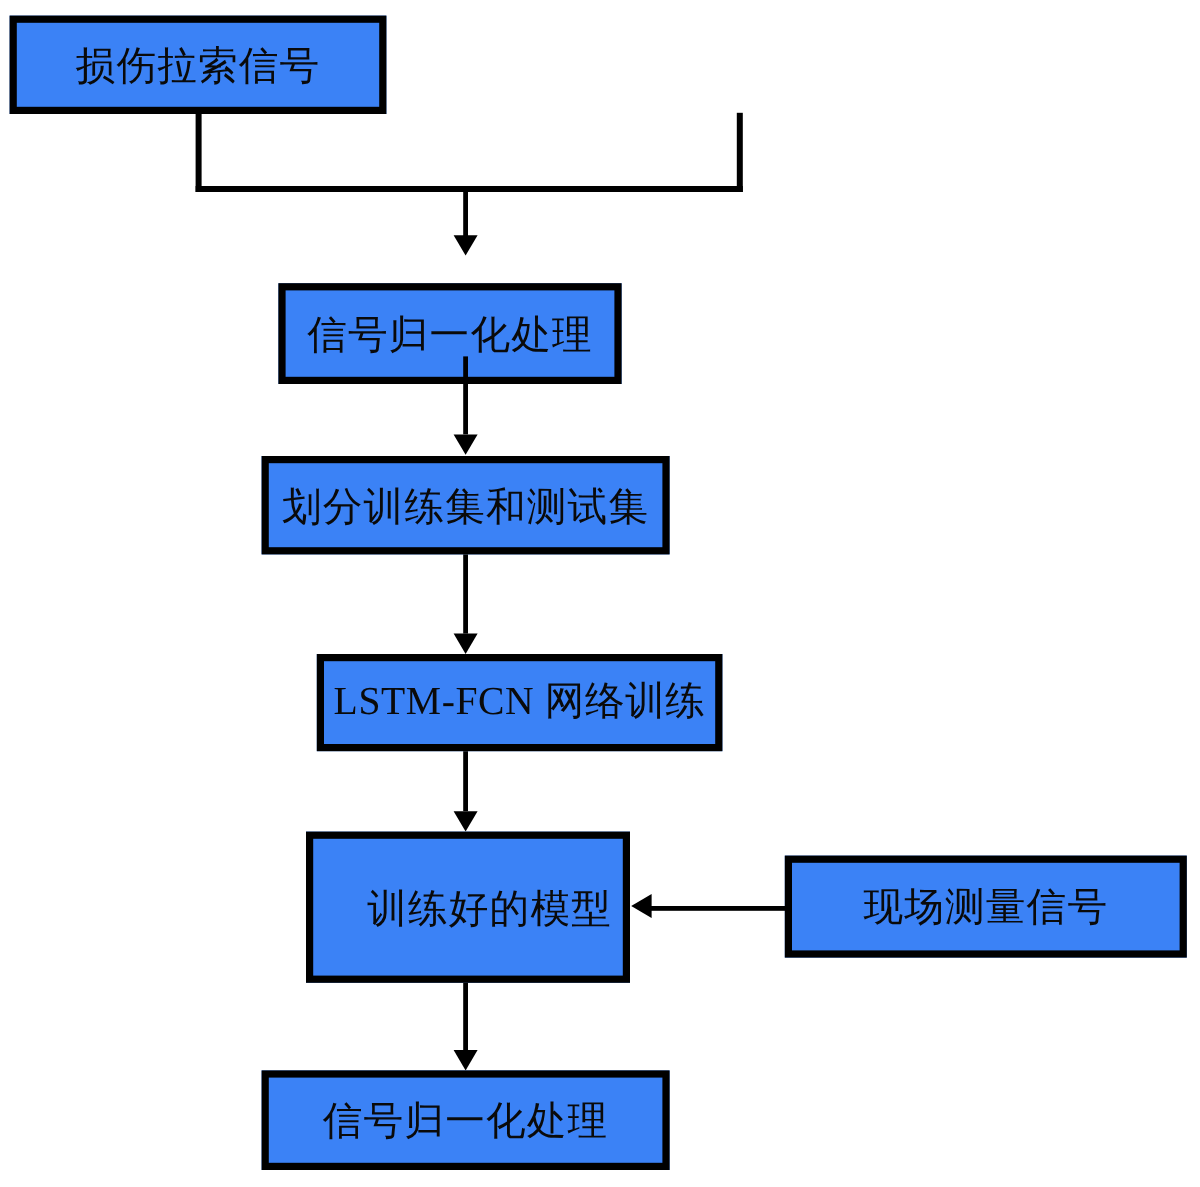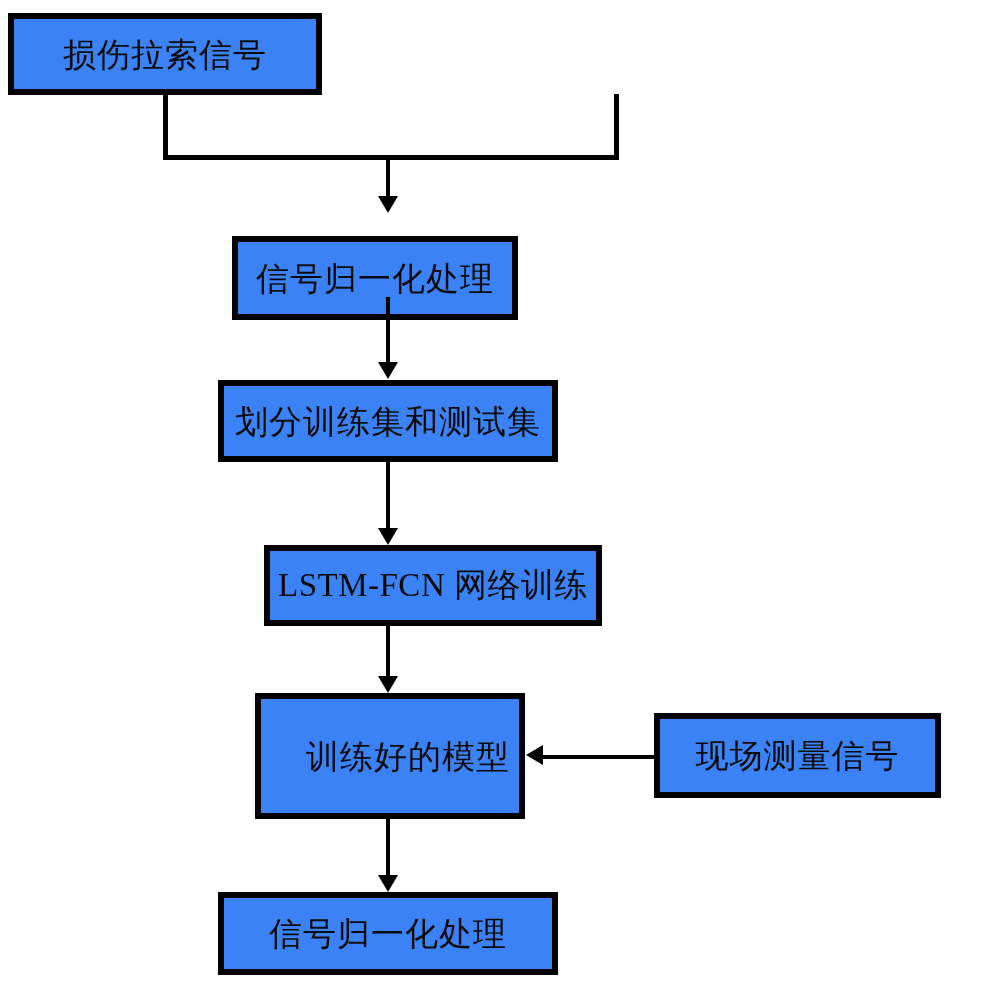--- a/index.html
+++ b/index.html
@@ -66,21 +66,21 @@
     border-bottom: 10px solid transparent;
     border-right: 17px solid #000000;
   }
   
   #node-damaged   { left: 8px;   top: 13px;  width: 314px; height: 82px; }
   #node-normal    { left: 459px; top: 13px;  width: 314px; height: 82px; }
   #node-normalize { left: 232px; top: 213px; width: 286px; height: 84px; margin-top: 23px; }
   #node-split     { left: 218px; top: 380px; width: 340px; height: 82px; }
   #node-train     { left: 220px; top: 545px; width: 338px; height: 81px; margin-left: 44px; }
   #node-model     { left: 255px; top: 693px; width: 270px; height: 126px; padding-left: 36px; }
-  #node-field     { left: 654px; top: 713px; width: 287px; height: 85px; }
+  #node-field     { left: 654px; top: 713px; width: 335px; height: 85px; }
   #node-output    { left: 218px; top: 892px; width: 340px; height: 83px; }
 </style>
 </head>
 <body>
 
 <div id="canvas">
 
   <div class="node" id="node-damaged">
     <span class="label">损伤拉索信号</span>
   </div>

